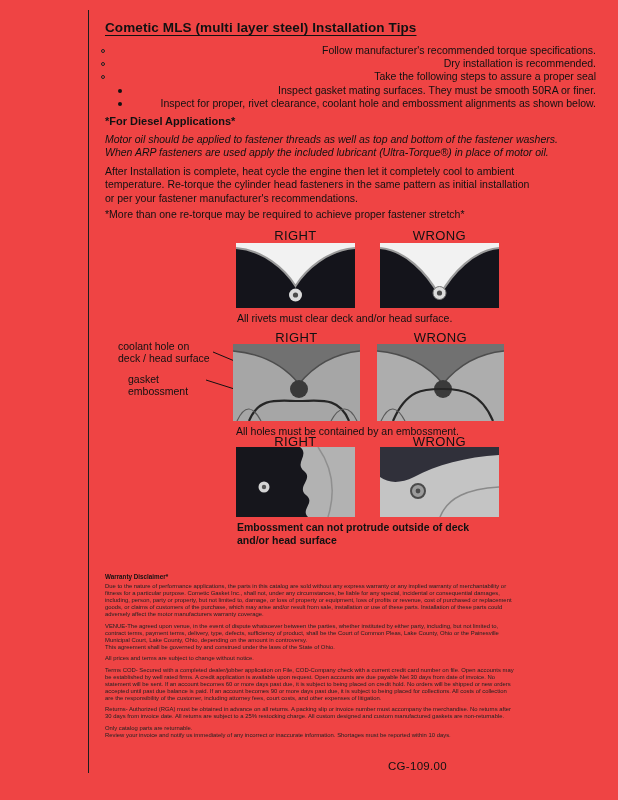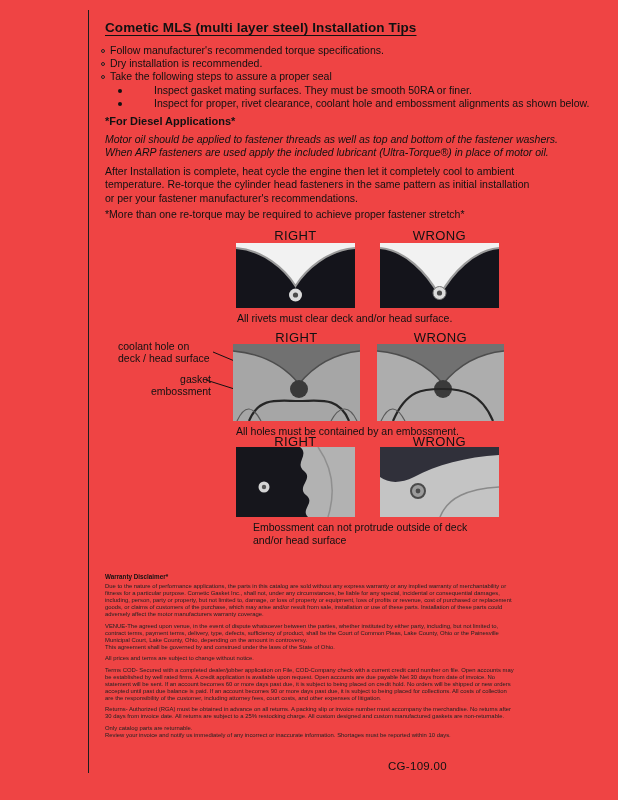--- a/index.html
+++ b/index.html
@@ -6,41 +6,41 @@
   html,body { background:#ffffff; }
   body { font-family:"Liberation Sans", sans-serif; color:#111; }
   .page { position:relative; width:618px; height:800px; background:#ef4444; overflow:hidden; }
 
   .rule-left { position:absolute; left:88px; top:10px; width:1px; height:763px; background:#1c1c1c; }
 
   .title { position:absolute; left:105px; top:20px; font-size:13.5px; font-weight:bold;
            text-decoration:underline; text-underline-offset:3px; letter-spacing:0.1px; }
 
   .bullets { position:absolute; left:101px; top:44px; width:495px; font-size:10.5px; line-height:13.2px; }
-  .b-item { display:flex; align-items:baseline; }
+  .b-item { display:flex; align-items:baseline;justify-content:space-between; }
   .marker-open { flex:0 0 auto; width:4px; height:4px; border:1px solid #222; border-radius:50%;
                  margin-right:5px; transform:translateY(-1px); }
   .marker-filled { flex:0 0 auto; width:4px; height:4px; background:#111; border-radius:50%;
                    margin-right:5px; transform:translateY(-1px); }
   .sub { margin-left:17px;gap:27px; }
 
   .diesel-heading { position:absolute; left:105px; top:115px; font-size:11px; font-weight:bold; }
   .para { position:absolute; font-size:10.5px; line-height:13.4px; white-space:pre-line; }
   .para-1 { left:105px; top:133px; width:505px;font-style:italic; }
   .para-2 { left:105px; top:165px; width:505px; }
   .para-note { left:105px; top:208px; width:505px; }
 
   .fig-label { position:absolute; font-size:13px; text-align:center; letter-spacing:0.4px; }
   .w119 { width:119px; } .w127 { width:127px; }
   .panel { position:absolute; line-height:0; }
   .panel svg { display:block; }
   .caption { position:absolute; font-size:10.5px; line-height:12.6px; white-space:pre-line; }
   .callout { position:absolute; font-size:10.5px; line-height:11.6px; white-space:pre-line; }
   .callout-1 { left:118px; top:341px; width:95px; text-align:left; }
-  .callout-2 { left:119px; top:374px; width:92px;text-align:right; }
+  .callout-2 { left:128px; top:374px; width:92px; }
   .callout-lines { position:absolute; left:205px; top:344px; width:100px; height:60px; }
 
   .legal { position:absolute; left:105px; top:573px; width:409px; font-size:5.9px; line-height:7.1px; color:#222; }
   .legal-heading { font-size:6.3px; font-weight:bold; margin-bottom:3px; color:#111; }
   .legal p { margin-bottom:4.2px; white-space:pre-line; }
 
   .footer-code { position:absolute; left:388px; top:760px; font-size:11.5px; letter-spacing:0.3px; }
 </style>
 </head>
 <body>
@@ -153,21 +153,21 @@
   </div>
   <div class="panel" style="left:380px; top:447px;">
     <svg width="119" height="70" viewBox="0 0 119 70">
       <rect width="119" height="70" fill="#c4c4c4"></rect>
       <path d="M0,0 H119 V8 C86,10 56,18 34,30 C20,37 8,36 0,30 Z" fill="#30303a"></path>
       <circle cx="38" cy="44" r="7" fill="#9b9b9b" stroke="#4a4a4a" stroke-width="2"></circle>
       <circle cx="38" cy="44" r="2.4" fill="#4a4a4a"></circle>
       <path d="M60,70 C68,50 88,42 119,40" fill="none" stroke="#8a8a8a" stroke-width="1.5"></path>
     </svg>
   </div>
-  <div class="caption" style="left:253px; top:521px;">Embossment can not protrude outside of deck
+  <div class="caption" style="left:237px; top:521px;font-weight:bold;">Embossment can not protrude outside of deck
 and/or head surface</div>
 
   <div class="legal">
     <div class="legal-heading">Warranty Disclaimer*</div>
     <p>Due to the nature of performance applications, the parts in this catalog are sold without any express warranty or any implied warranty of merchantability or fitness for a particular purpose.  Cometic Gasket Inc., shall not, under any circumstances, be liable for any special, incidental or consequential damages, including, person, party or property, but not limited to, damage, or loss of property or equipment, loss of profits or revenue, cost of purchased or replacement goods, or claims of customers of the purchase, which may arise and/or result from sale, installation or use of these parts.  Installation of these parts could adversely affect the motor manufacturers warranty coverage.</p>
     <p>VENUE-The agreed upon venue, in the event of dispute whatsoever between the parties, whether instituted by either party, including, but not limited to, contract terms, payment terms, delivery, type, defects, sufficiency of product, shall be the Court of Common Pleas, Lake County, Ohio or the Painesville Municipal Court, Lake County, Ohio, depending on the amount in controversy.
 This agreement shall be governed by and construed under the laws of the State of Ohio.</p>
     <p>All prices and terms are subject to change without notice.</p>
     <p>Terms COD- Secured with a completed dealer/jobber application on File, COD-Company check with a current credit card number on file.  Open accounts may be established by well rated firms.  A credit application is available upon request.  Open accounts are due payable Net 30 days from date of invoice.  No statement will be sent.  If an account becomes 60 or more days past due, it is subject to being placed on credit hold.  No orders will be shipped or new orders accepted until past due balance is paid.  If an account becomes 90 or more days past due, it is subject to being placed for collections.  All costs of collection are the responsibility of the customer, including attorney fees, court costs, and other expenses of litigation.</p>
     <p>Returns- Authorized (RGA) must be obtained in advance on all returns.  A packing slip or invoice number must accompany the merchandise.  No returns after 30 days from invoice date.  All returns are subject to a 25% restocking charge.  All custom designed and custom manufactured gaskets are non-returnable.</p>

